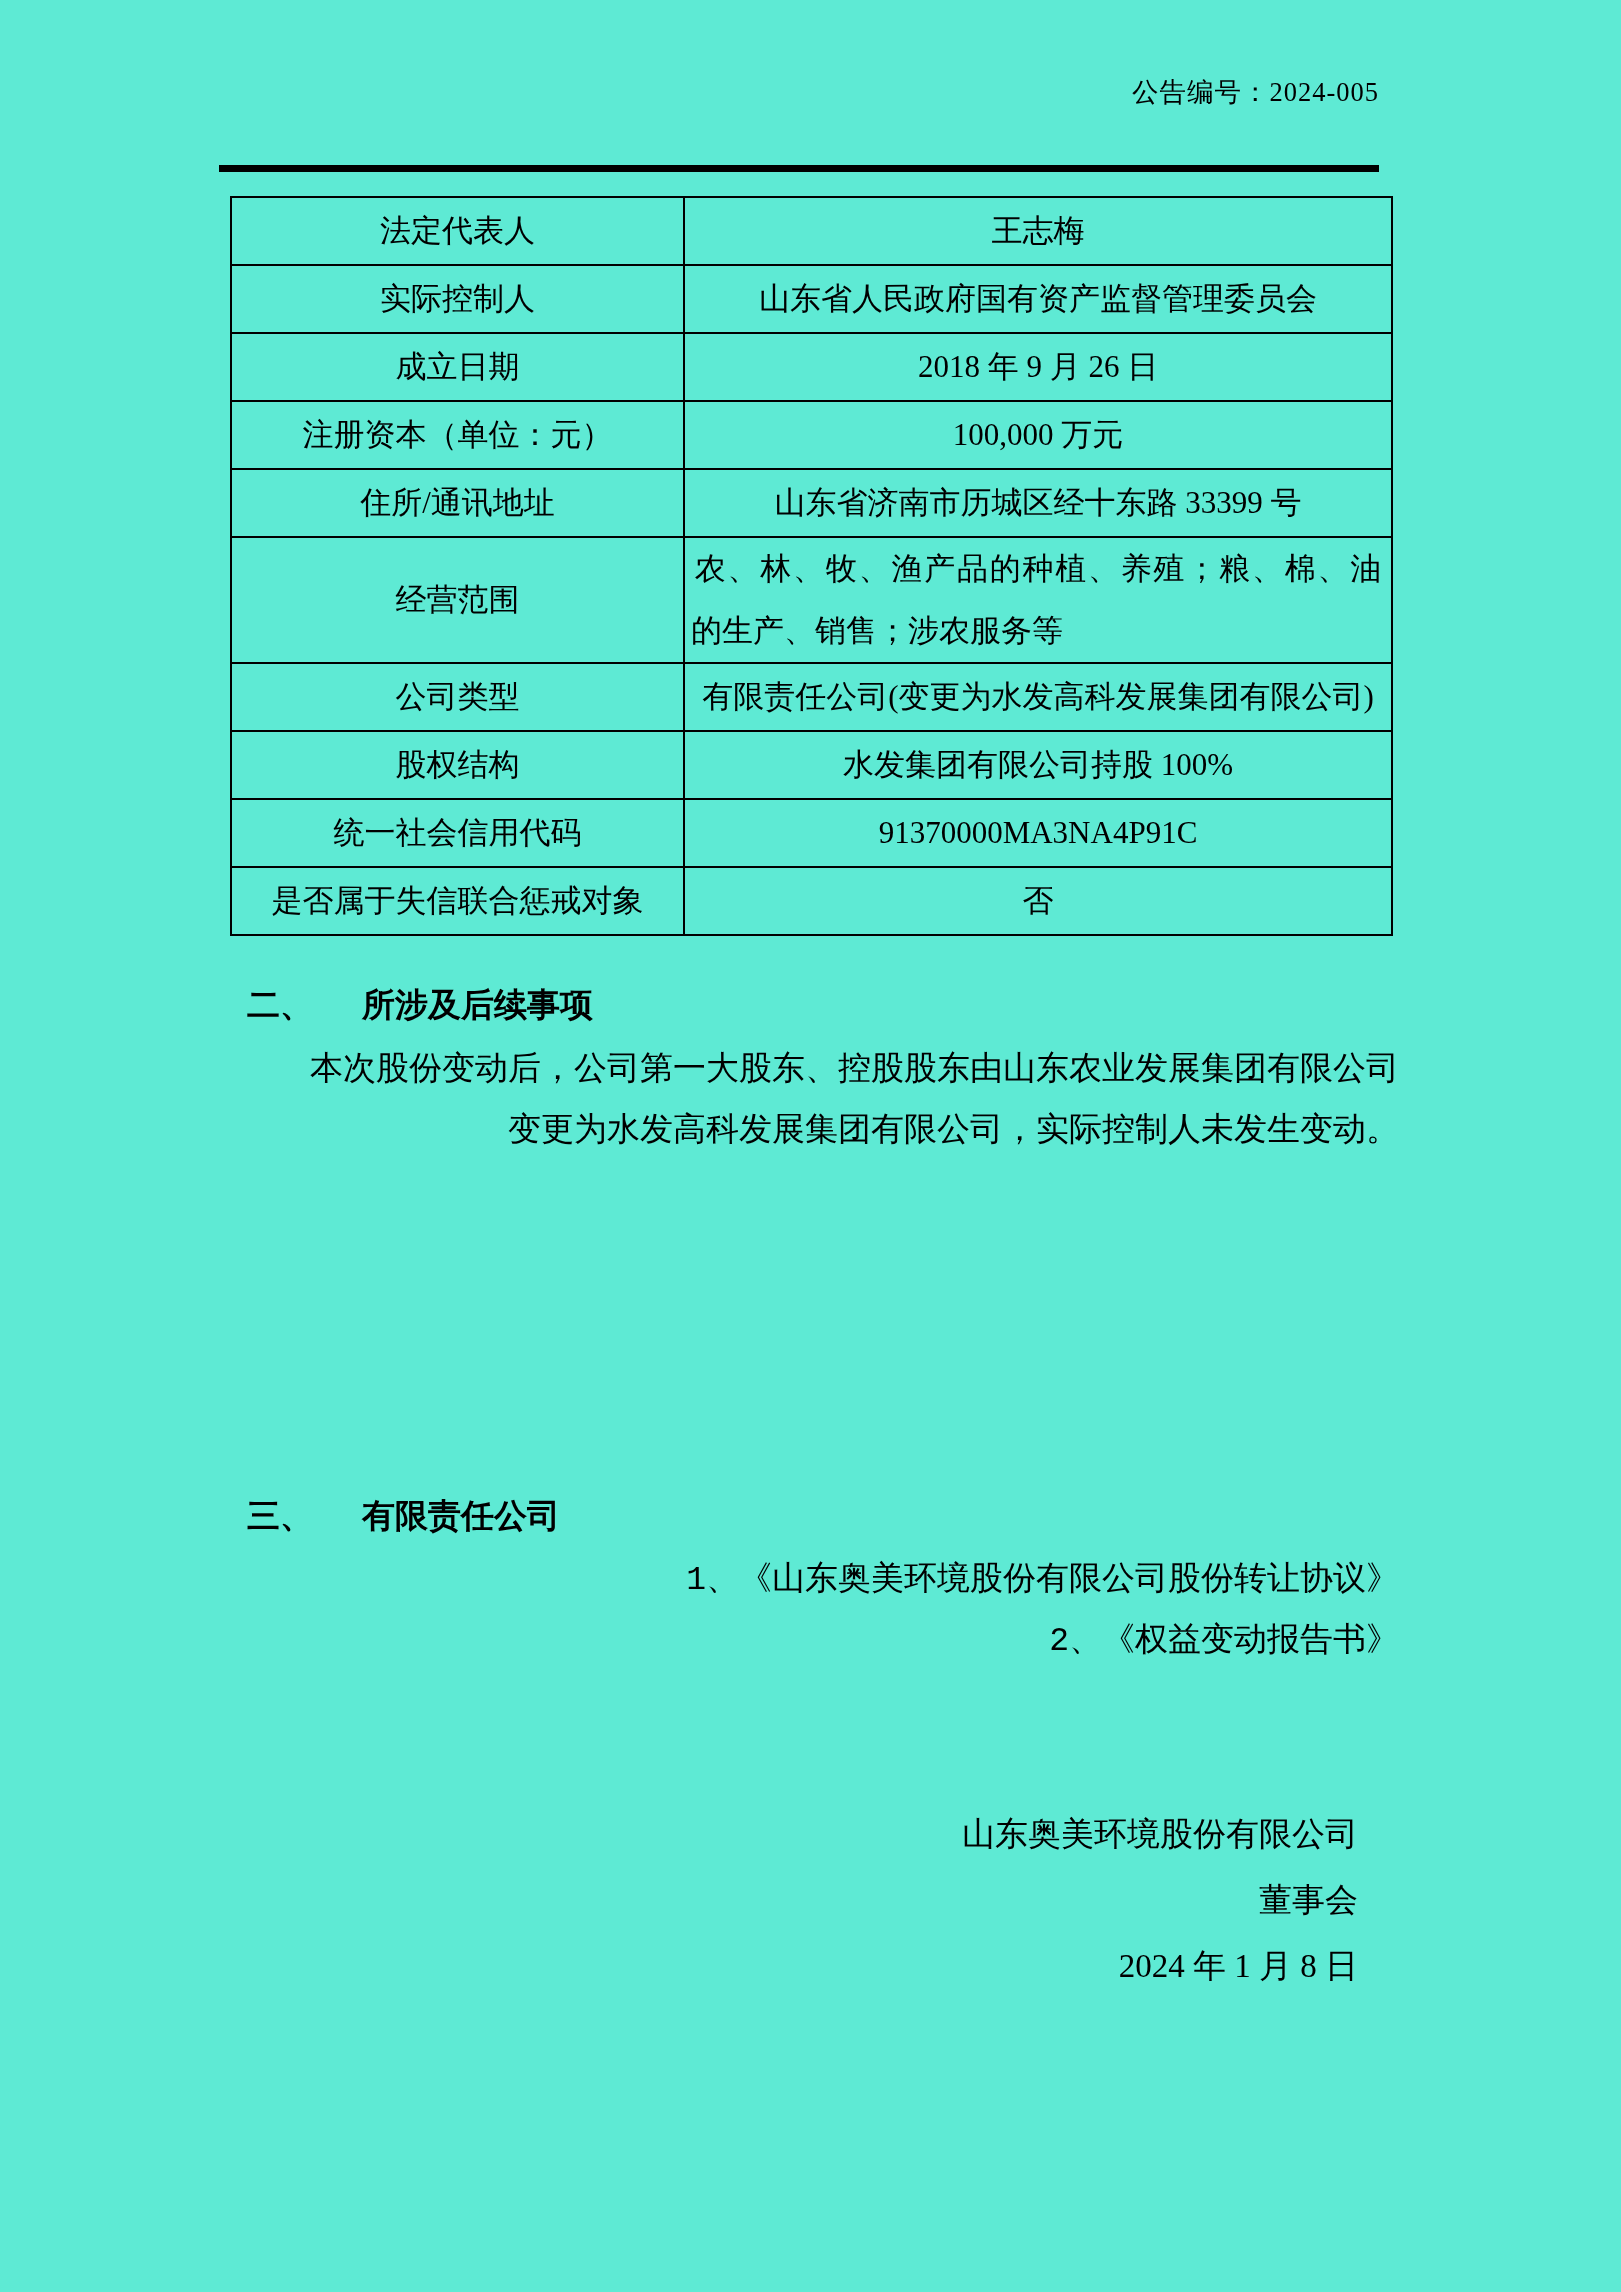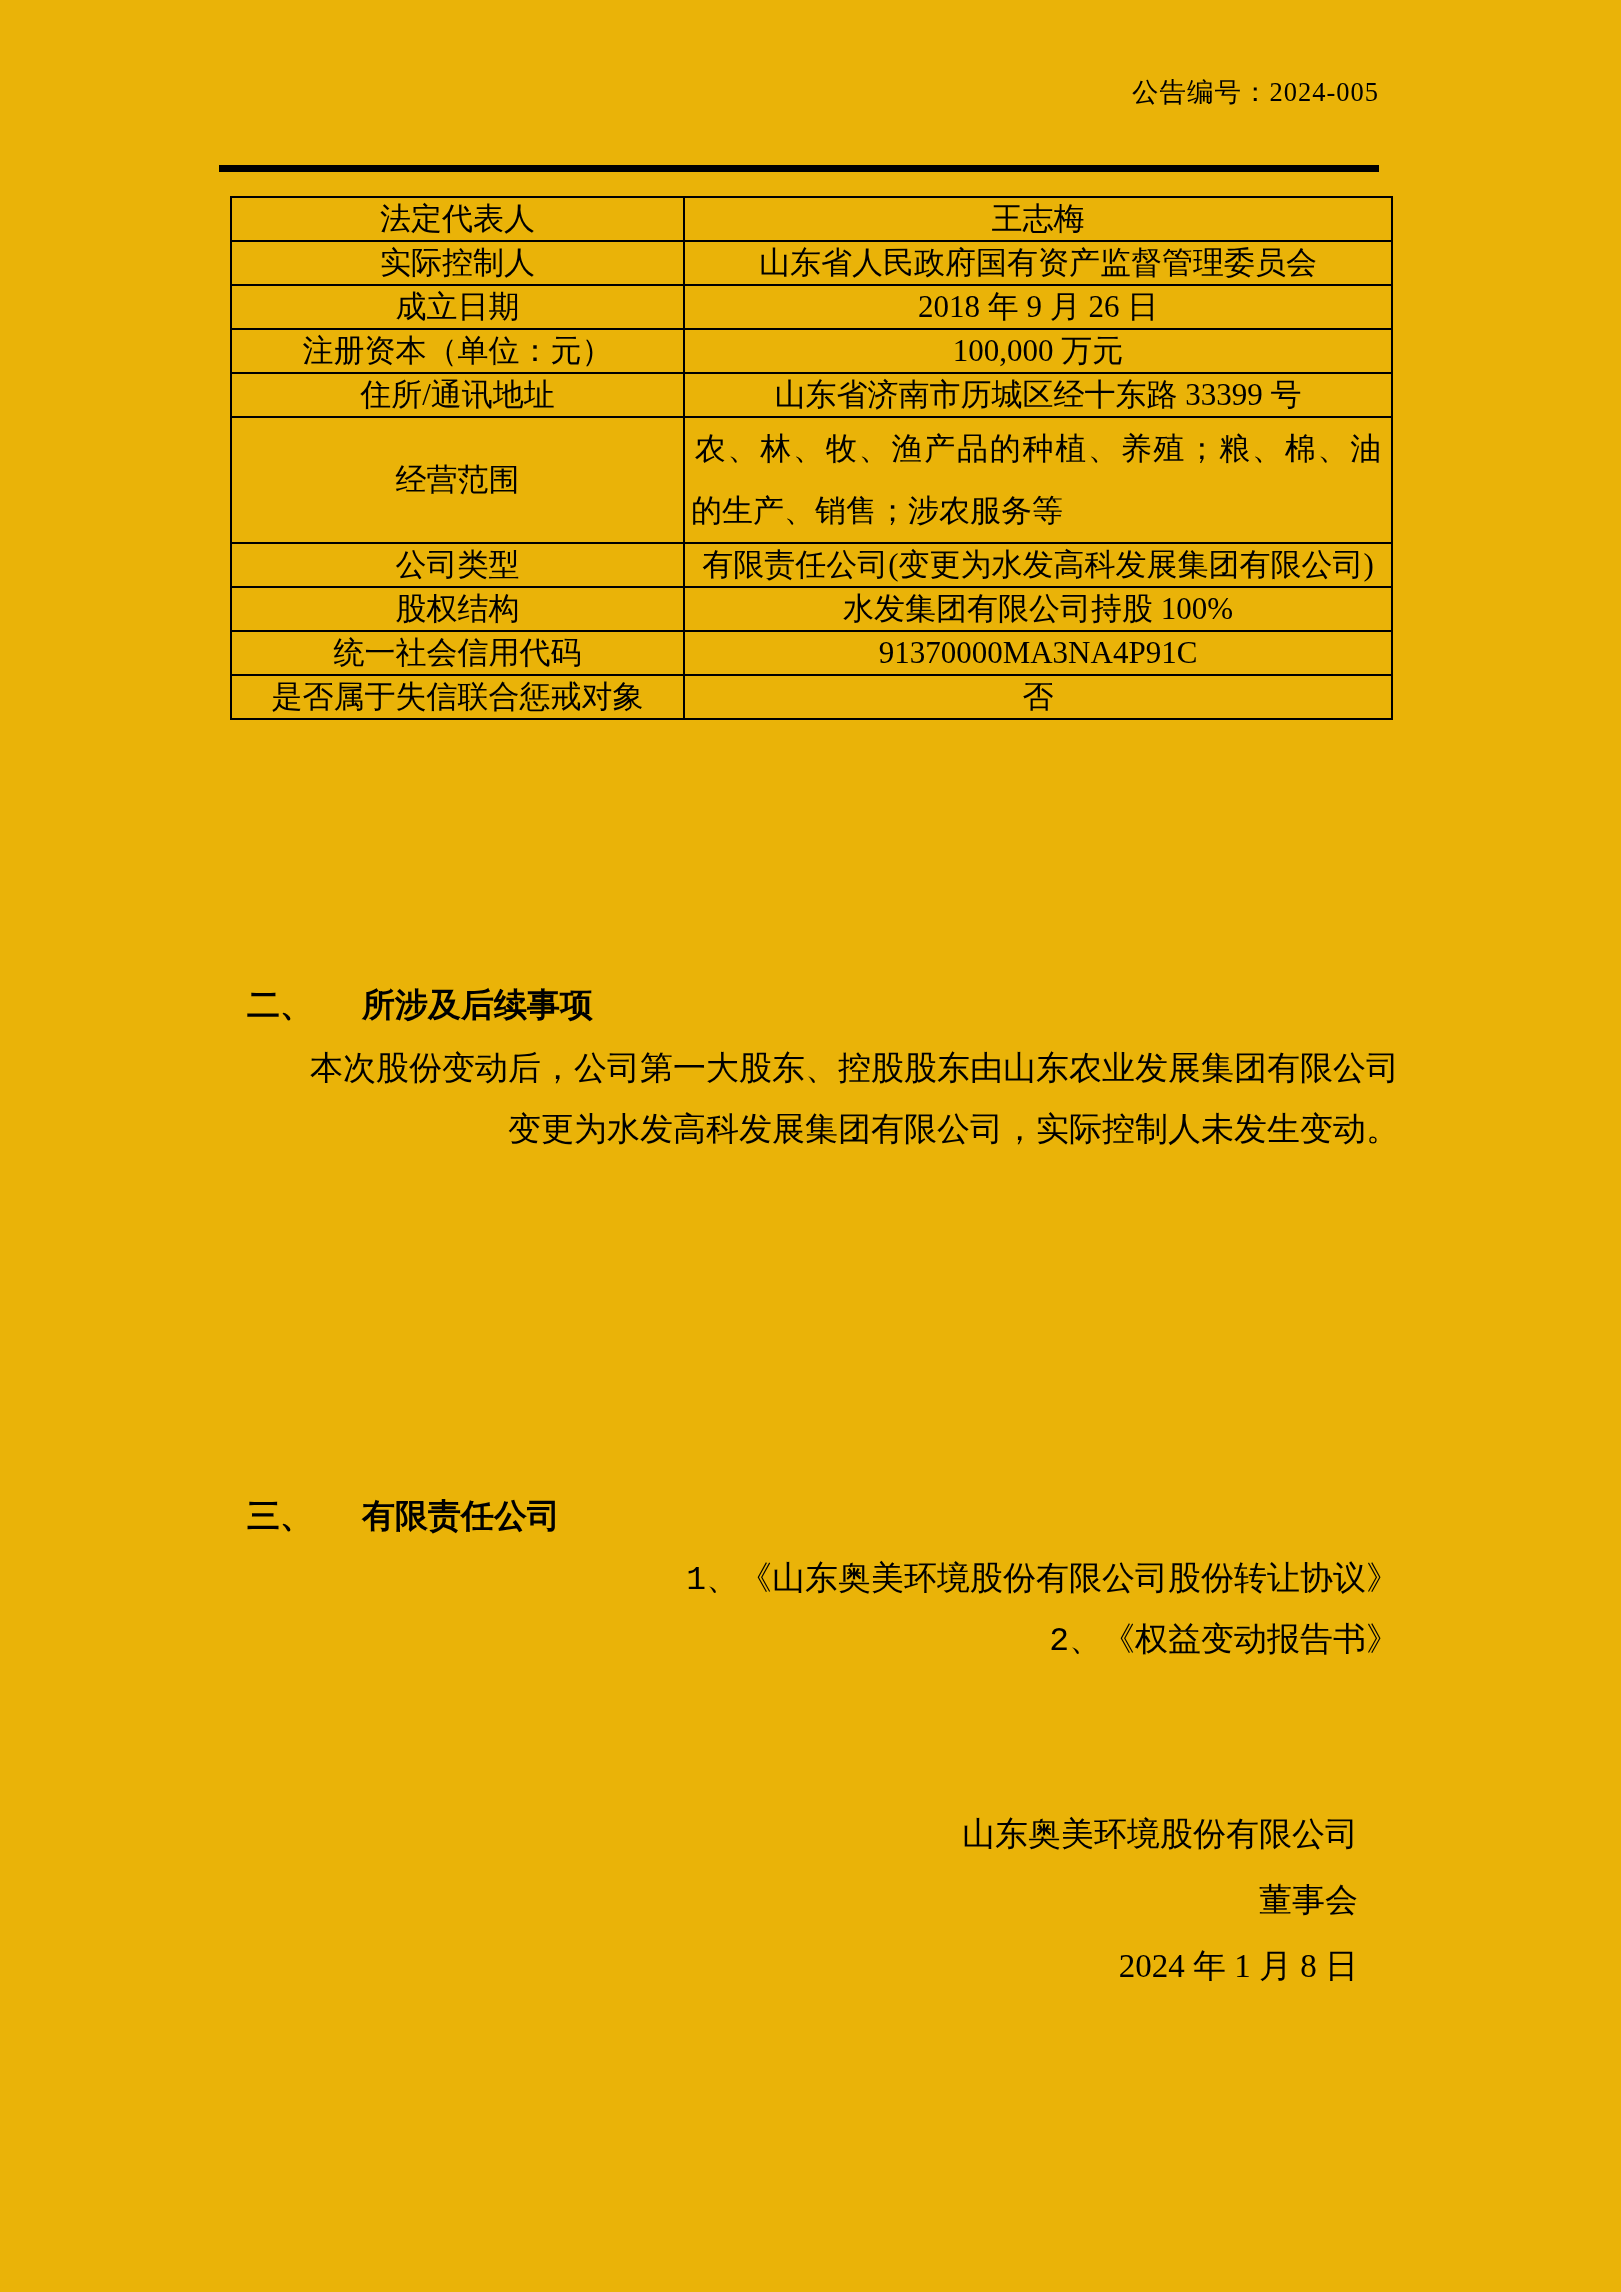--- a/index.html
+++ b/index.html
@@ -3,39 +3,39 @@
 <meta charset="utf-8">
 <style>
   :root { --link-color:#0563C1; }
   * { margin:0; padding:0; box-sizing:border-box; }
   html,body { background:#ffffff; }
   body {
     width:1621px; height:2293px;
     font-family:"Liberation Serif","DejaVu Serif",serif;
     color:#000000;
   }
-  #page { position:relative; width:1621px; height:2293px; background:#eab308; overflow:hidden; }
+  #page { position:relative; width:1621px; height:2293px; background:#5eead4; overflow:hidden; }
 
   .doc-number {
     position:absolute; top:78px; right:242px;
     font-size:26.5px; line-height:29px; letter-spacing:1px;
   }
   .header-rule {
     position:absolute; left:219px; top:165px;
     width:1160px; height:6.9px; background:#000;
   }
 
   table.company-table {
     position:absolute; left:230px; top:196px; width:1160px;
     border-collapse:collapse; table-layout:fixed;
     font-size:31px;
   }
   table.company-table td {
     border:2.9px solid #000;
-    height:44px; text-align:center; vertical-align:middle;
+    height:68px; text-align:center; vertical-align:middle;
     padding:0 5.9px; overflow:hidden; white-space:nowrap;
   }
   table.company-table col.c-label { width:453px; }
   table.company-table col.c-value { width:708px; }
   tr.row-tall td { height:123px; }
   .biz-line { line-height:62px; white-space:nowrap; }
   .biz-line.l1 { text-align:justify; text-align-last:justify; padding:0 3.9px; }
   .biz-line.l2 { text-align:left; }
 
   .section-heading {

